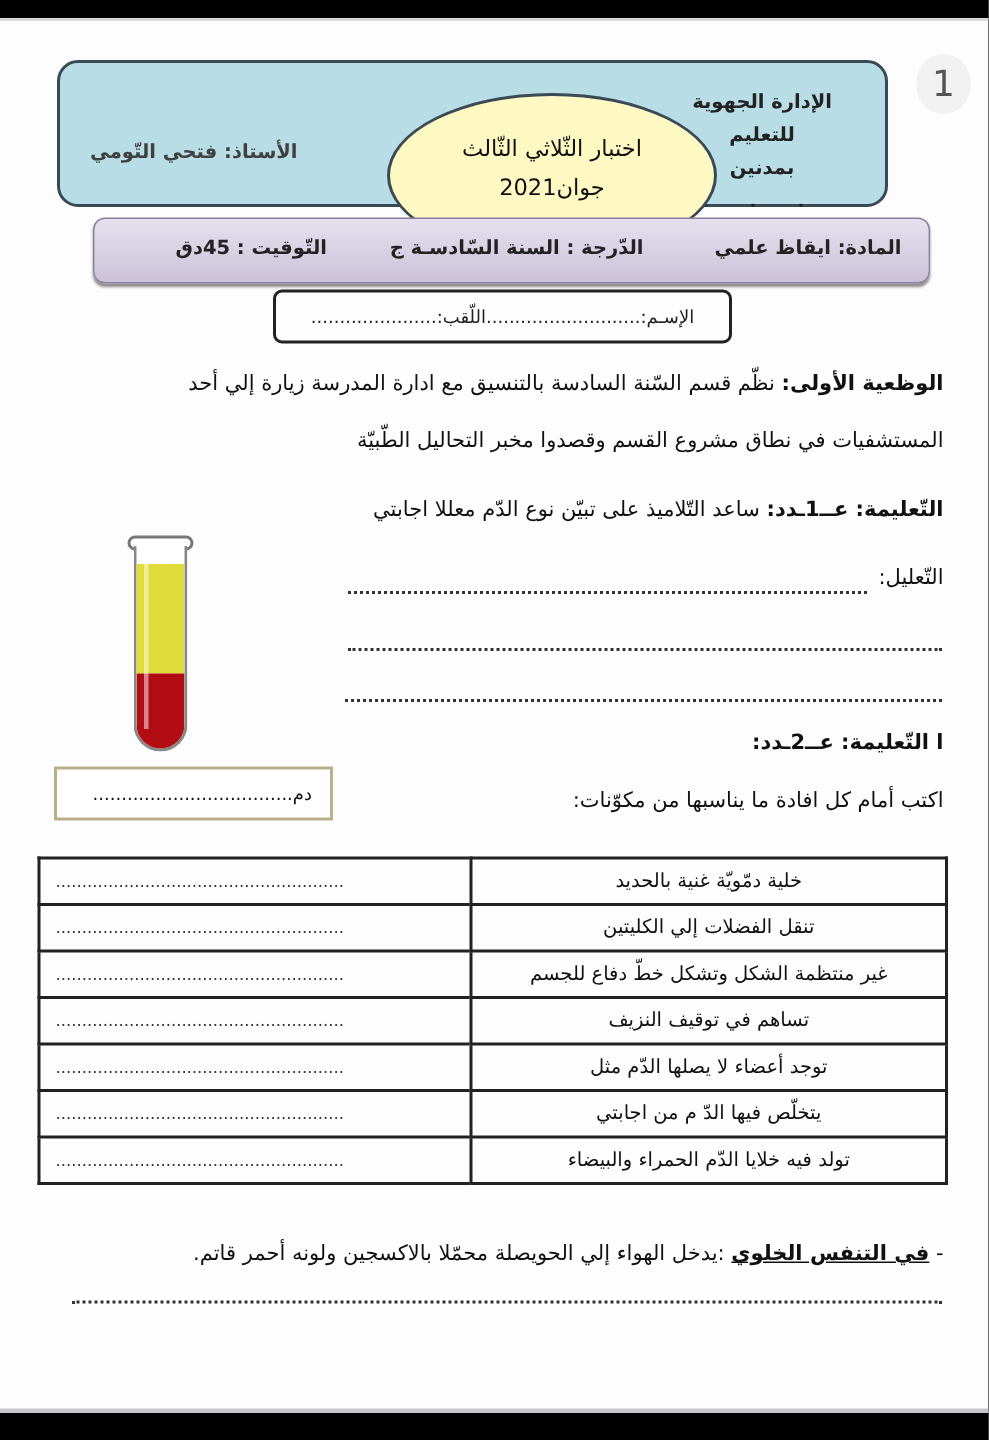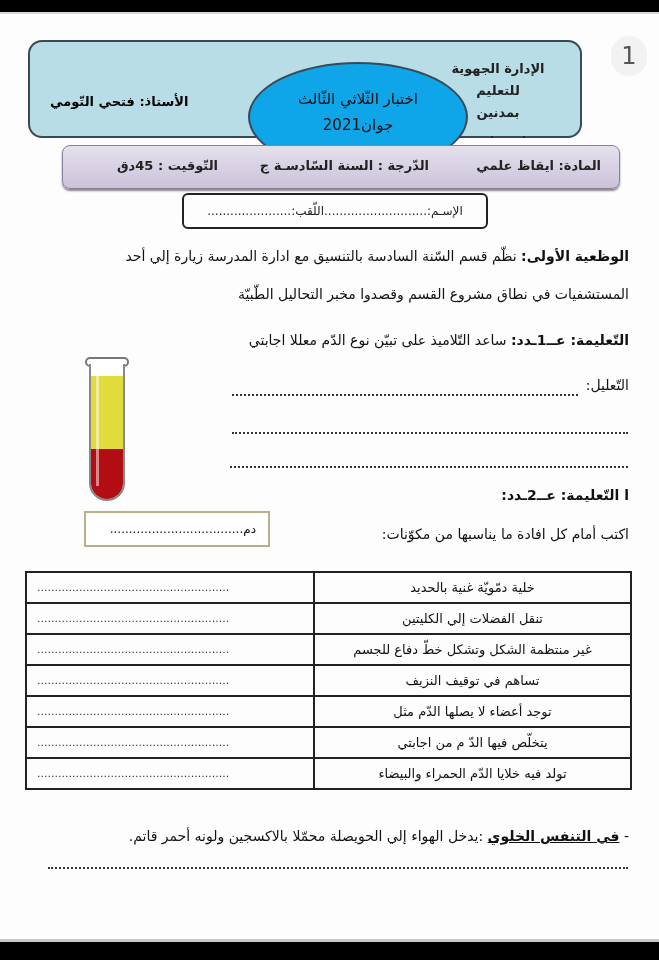--- a/index.html
+++ b/index.html
@@ -16,34 +16,34 @@
   
   .page-num {
     position: absolute; right: 12px; top: 22px; width: 36px; height: 40px;
     background: #f2f2f2; border-radius: 18px;
     font-size: 24px; color: #555; text-align: center; line-height: 40px;
     font-family: "DejaVu Sans", sans-serif;
   }
 
   
   .header-box {
-    position: absolute; left: 28px; top: 26px; width: 554px; height: 98px;
+    position: absolute; left: 38px; top: 26px; width: 554px; height: 98px;
     background: #b8dde6; border: 2px solid #3a4a55; border-radius: 14px;
   }
   .header-right {
     position: absolute; right: 12px; top: 16px; width: 140px; text-align: center;
     font-size: 13px; line-height: 22px; font-weight: bold; color: #222;
   }
   .header-right .dots { font-size: 11px; letter-spacing: 12px; }
   .header-left {
-    position: absolute; left: 20px; top: 52px; font-size: 13px; font-weight: bold; color: #000000;
+    position: absolute; left: 20px; top: 52px; font-size: 13px; font-weight: bold; color: #404040;
   }
   .oval {
     position: absolute; left: 218px; top: 20px; width: 220px; height: 110px;
-    background: #0ea5e9; border: 2px solid #3a4a55; border-radius: 50%;
+    background: #fef9c3; border: 2px solid #3a4a55; border-radius: 50%;
     text-align: center; padding-top: 22px; font-size: 15px; line-height: 26px; color: #111;
   }
 
   
   .info-bar {
     position: absolute; left: 62px; top: 131px; width: 558px; height: 44px;
     background: linear-gradient(#e6e0ee, #cbc2d8);
     border: 1px solid #8b7fa0; border-radius: 8px;
     box-shadow: 0 2px 2px #888;
     font-size: 13px; font-weight: bold; color: #222;
@@ -78,21 +78,21 @@
     border: 2px solid #888; border-top: none; border-radius: 0 0 18px 18px;
     overflow: hidden; background: #fff;
   }
   .plasma { position: absolute; left: 0; top: 12px; width: 100%; height: 73px; background: #e0dc3c; }
   .blood { position: absolute; left: 0; top: 85px; width: 100%; height: 55px; background: #b30d14; }
   .shine { position: absolute; left: 5px; top: 12px; width: 3px; height: 110px; background: rgba(255,255,255,0.5); }
 
   .blood-box {
     position: absolute; left: 36px; top: 497px; width: 186px; height: 36px;
     border: 2px solid #b9b08a; background: #fff;
-    font-size: 12px; text-align: right; padding: 9px 12px 0 0; margin-left: 48px;
+    font-size: 12px; text-align: right; padding: 9px 12px 0 0;
   }
 
   
   .comp-table {
     position: absolute; left: 25px; top: 557px; width: 607px;
     border-collapse: collapse; direction: rtl; border: 2px solid #222;
   }
   .comp-table td {
     border: 2px solid #222; height: 31px; font-size: 13px; text-align: center; color: #111;
   }

